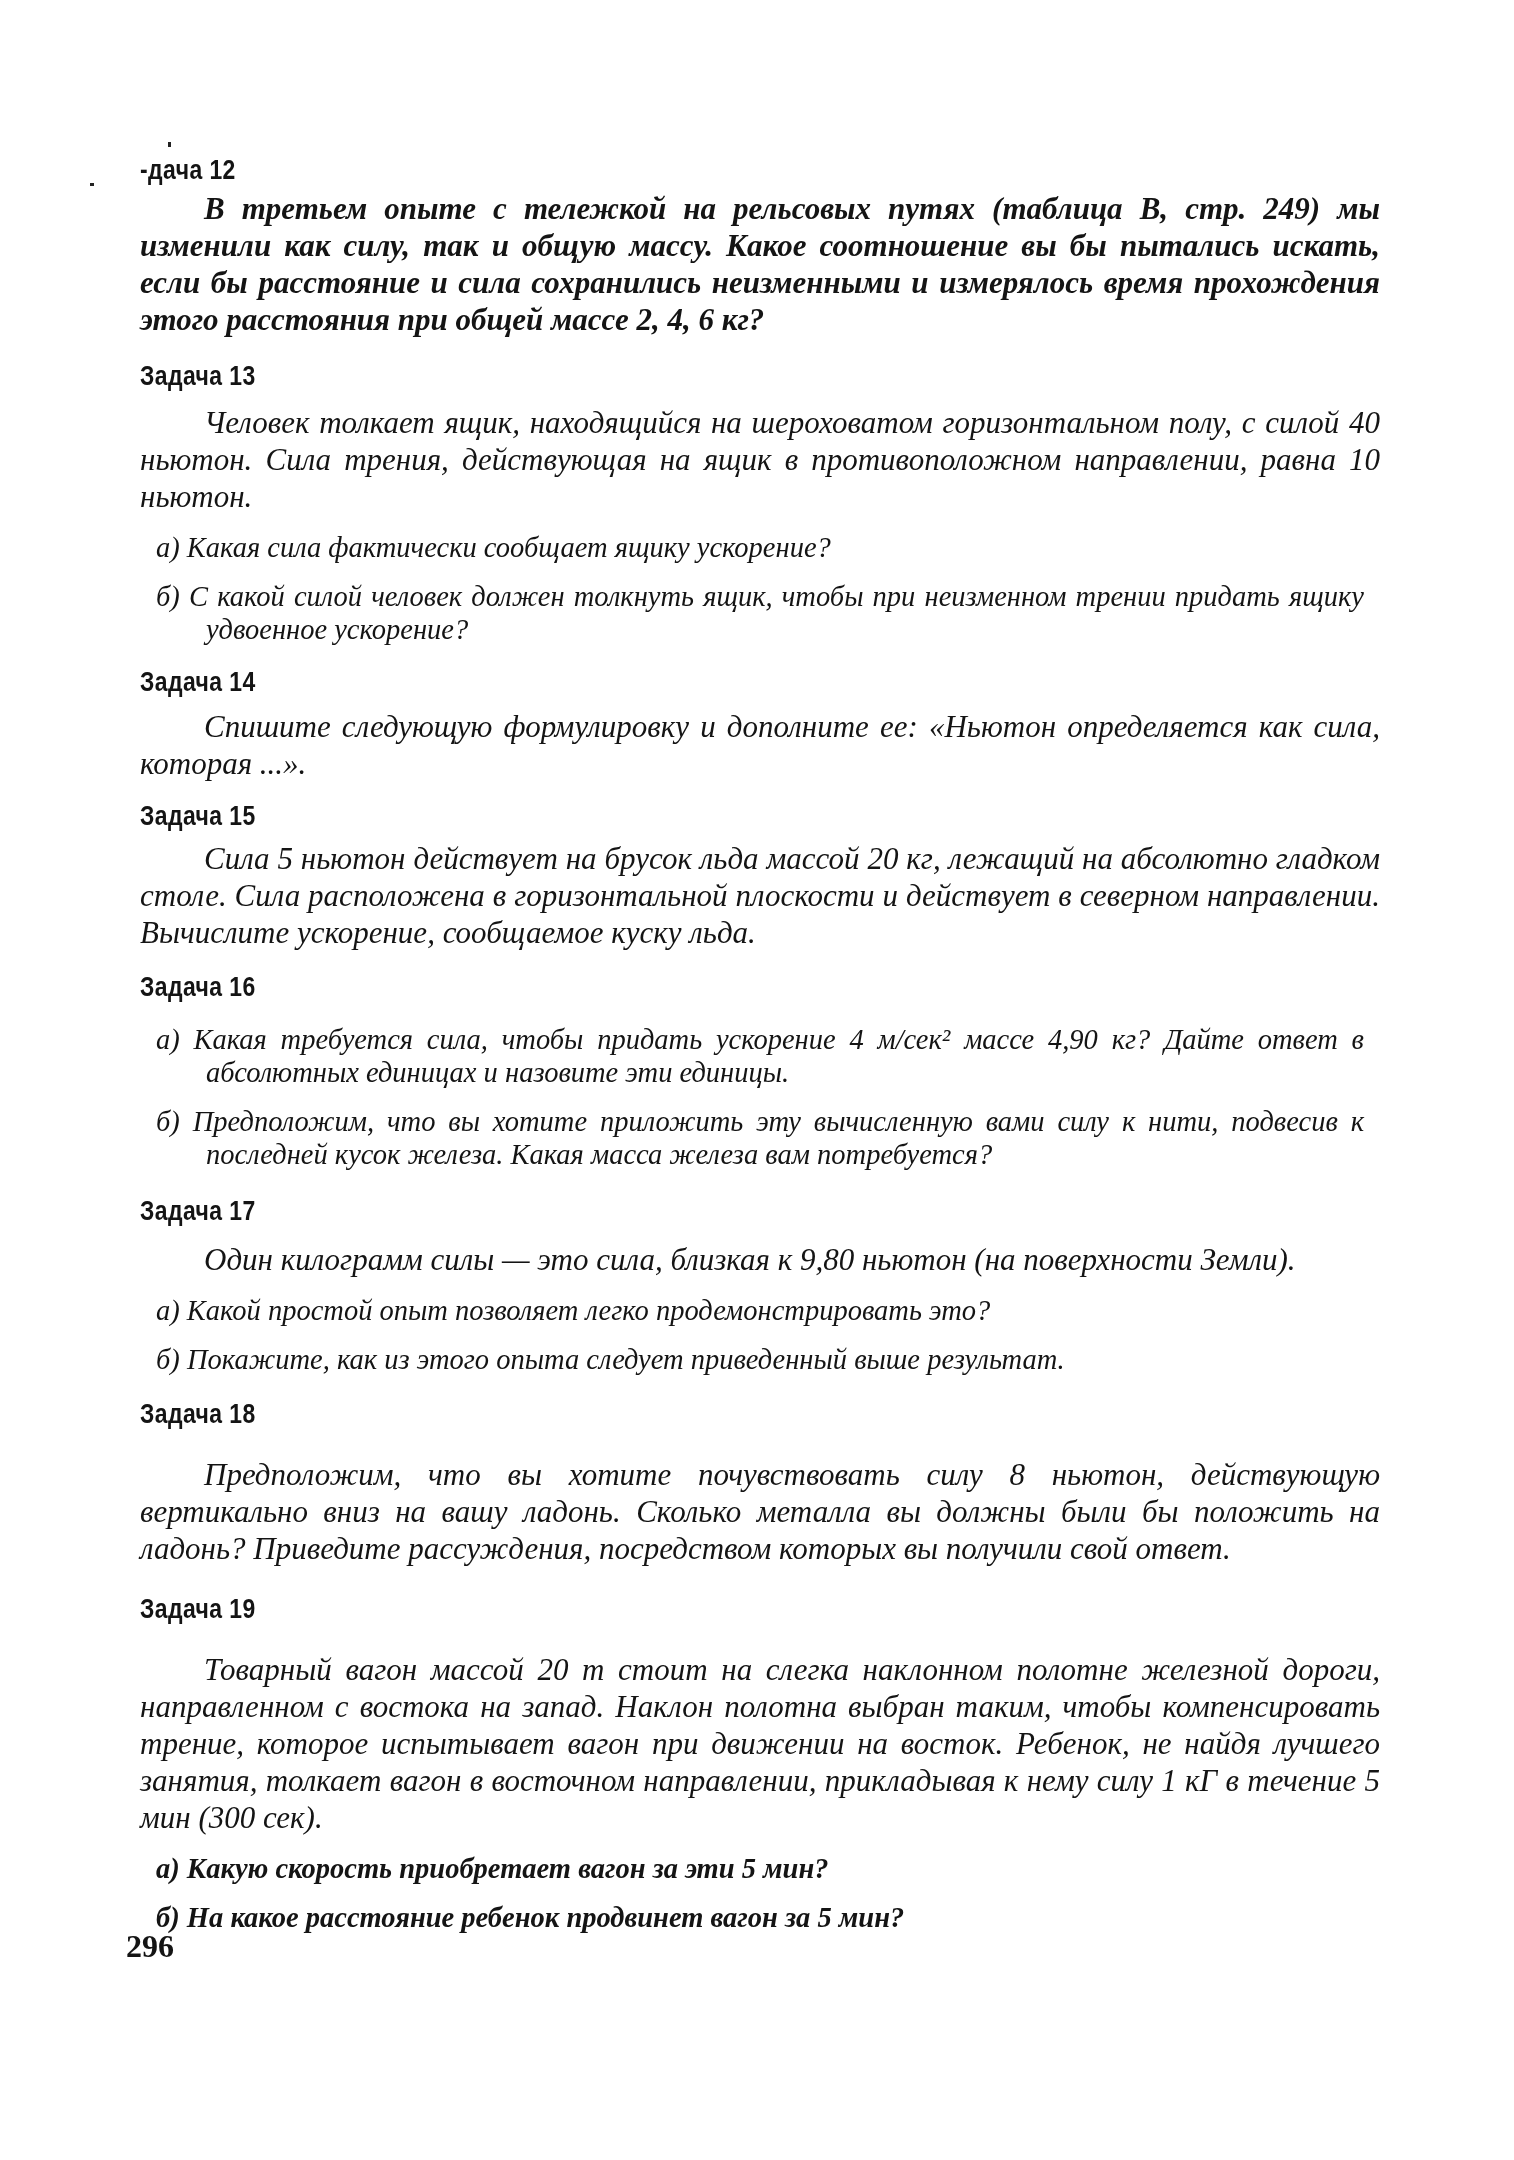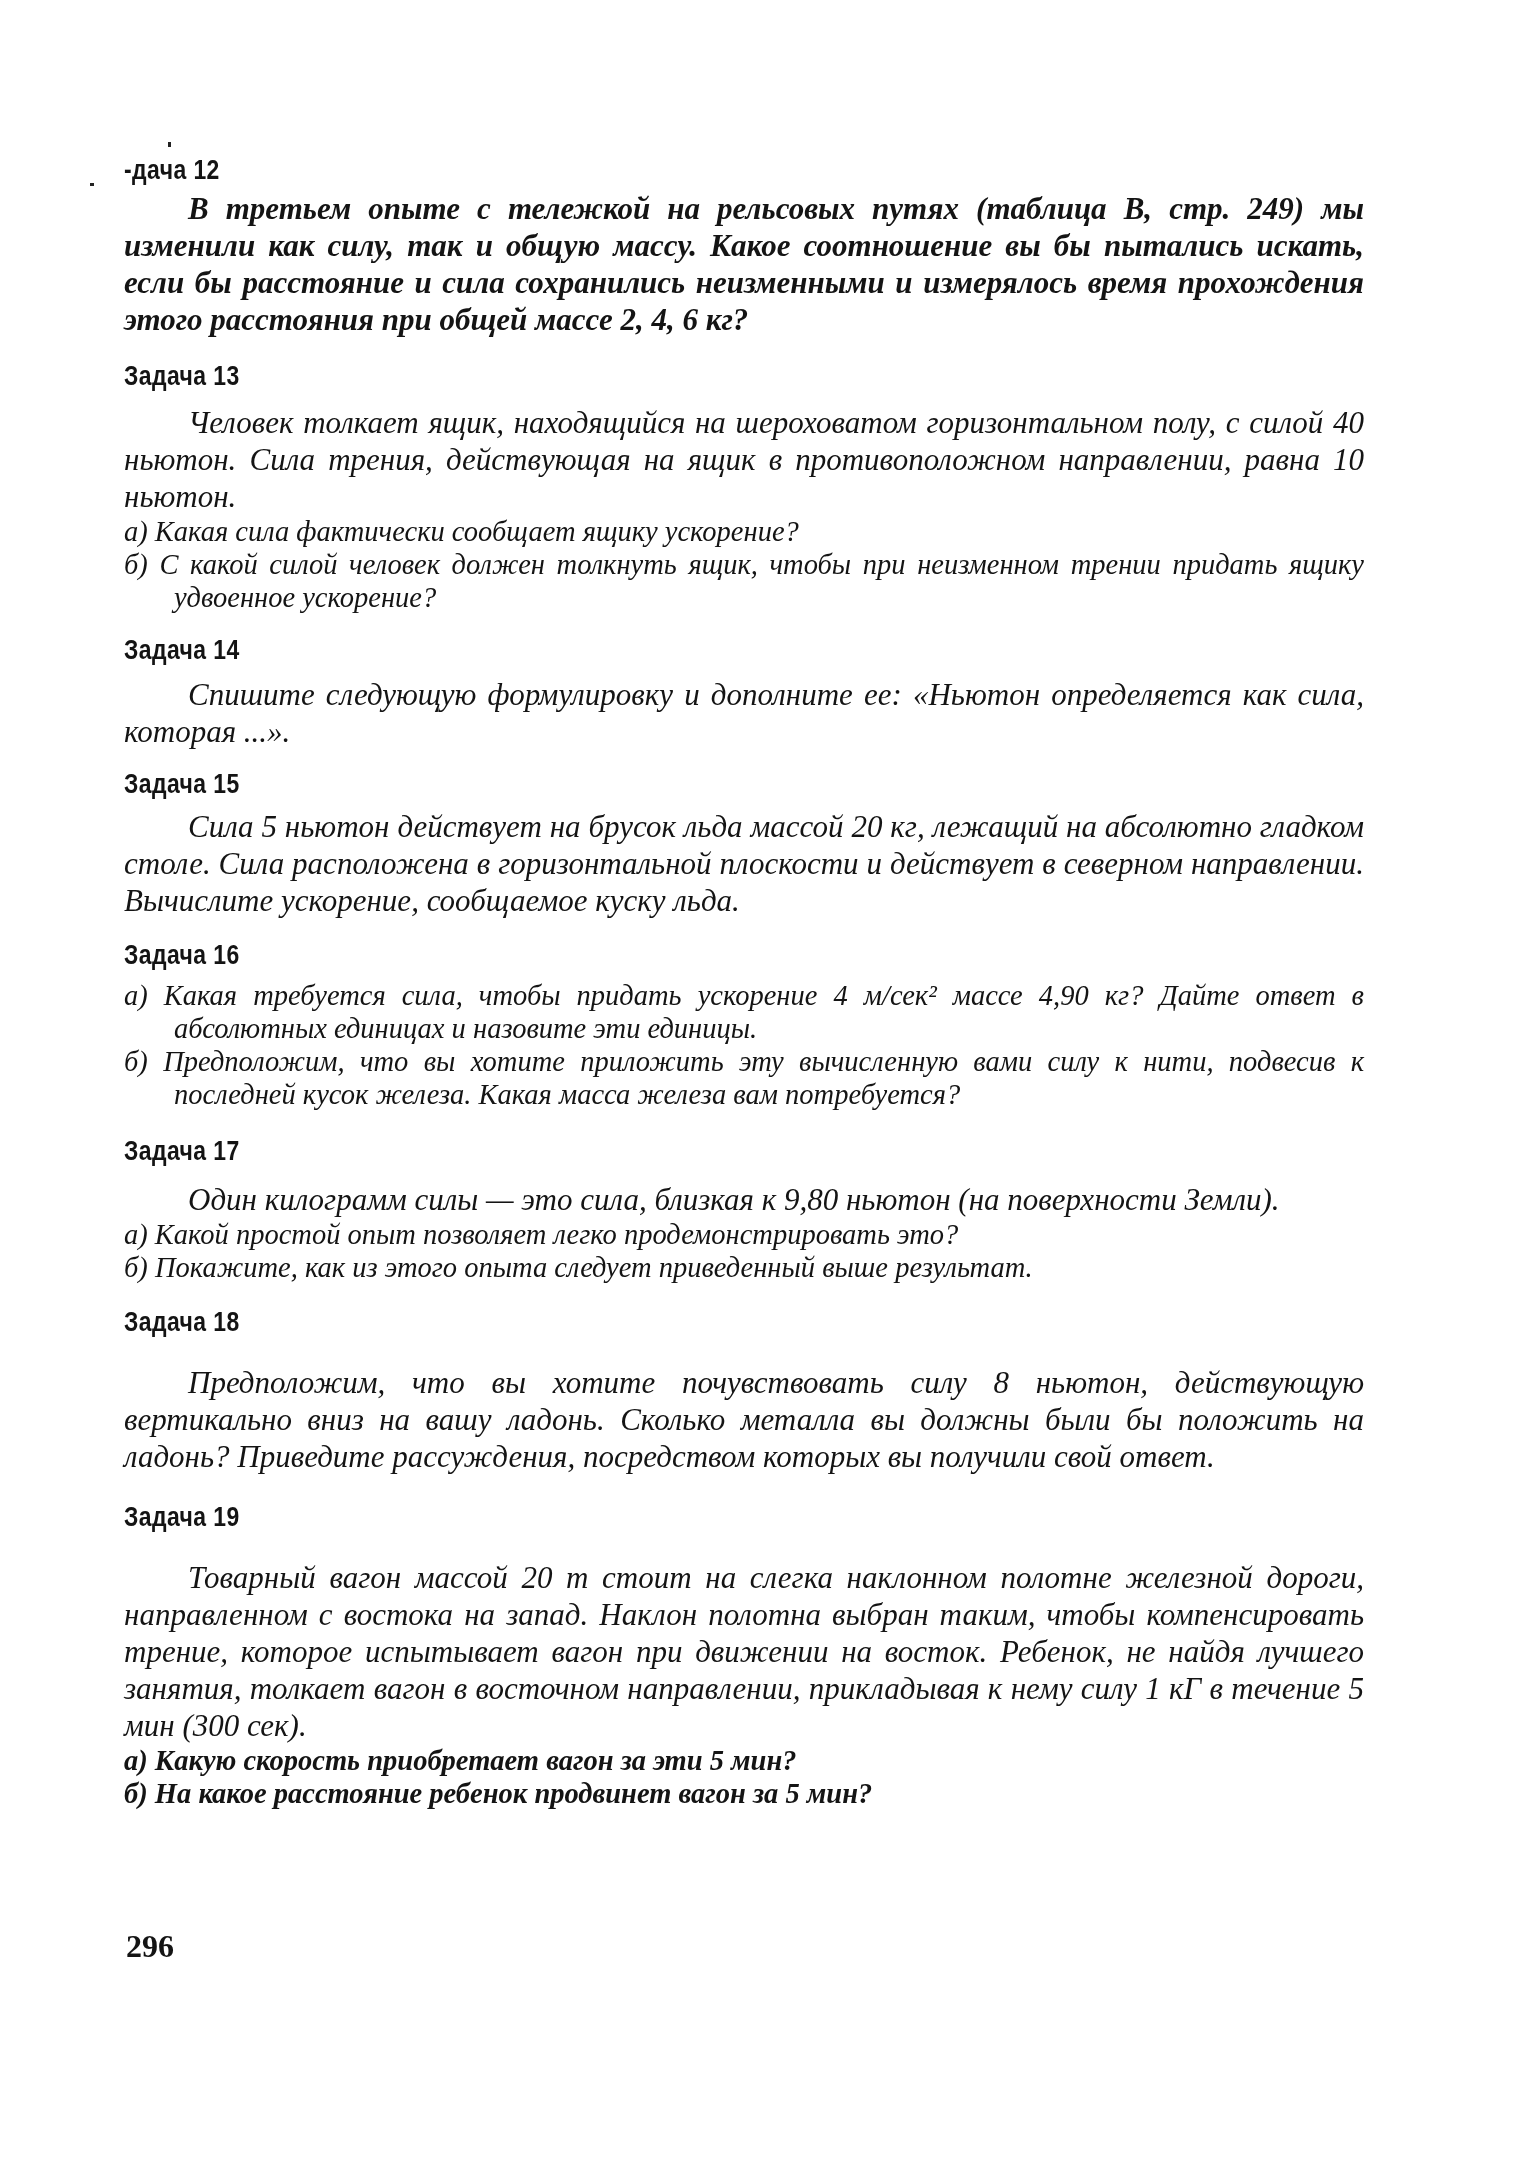--- a/index.html
+++ b/index.html
@@ -1,26 +1,26 @@
 <!DOCTYPE html>
 <html><head>
 <meta charset="utf-8">
 <style>
   html, body { margin:0; padding:0; background:#ffffff; }
   body { width:1514px; height:2160px; position:relative; overflow:hidden;
          font-family:"Liberation Serif","DejaVu Serif",serif; color:#141414; }
-  .page { position:absolute; left:124px; top:150px; width:1240px; }
+  .page { position:absolute; left:140px; top:150px; width:1240px; }
   .problem { margin-bottom:0; }
   .heading { font-family:"Liberation Sans","DejaVu Sans",sans-serif; font-weight:bold;
              font-size:27px; letter-spacing:0.5px; transform:scaleX(0.85); transform-origin:left;
              margin:0; height:40px; line-height:40px; }
   .para { font-style:italic; font-size:31px; line-height:37px; text-align:justify;
           margin:0; text-indent:64px; }
   .para.bold { font-weight:bold; }
-  .item { font-style:italic; font-size:28.5px; line-height:33px; margin:0;
+  .item { font-style:italic; font-size:28.5px; line-height:33px; margin:16px;
           padding-left:50px; text-indent:-50px; text-align:justify; }
   .item.bold { font-weight:bold; }
   .page-number { position:absolute; left:126px; top:1928px; font-family:"Liberation Serif",serif;
                  font-weight:bold; font-size:32px; }
   .mark { position:absolute; background:#222; }
 </style>
 </head>
 <body>
 
 <div class="mark" style="left:168px;top:142px;width:3px;height:5px;"></div>

